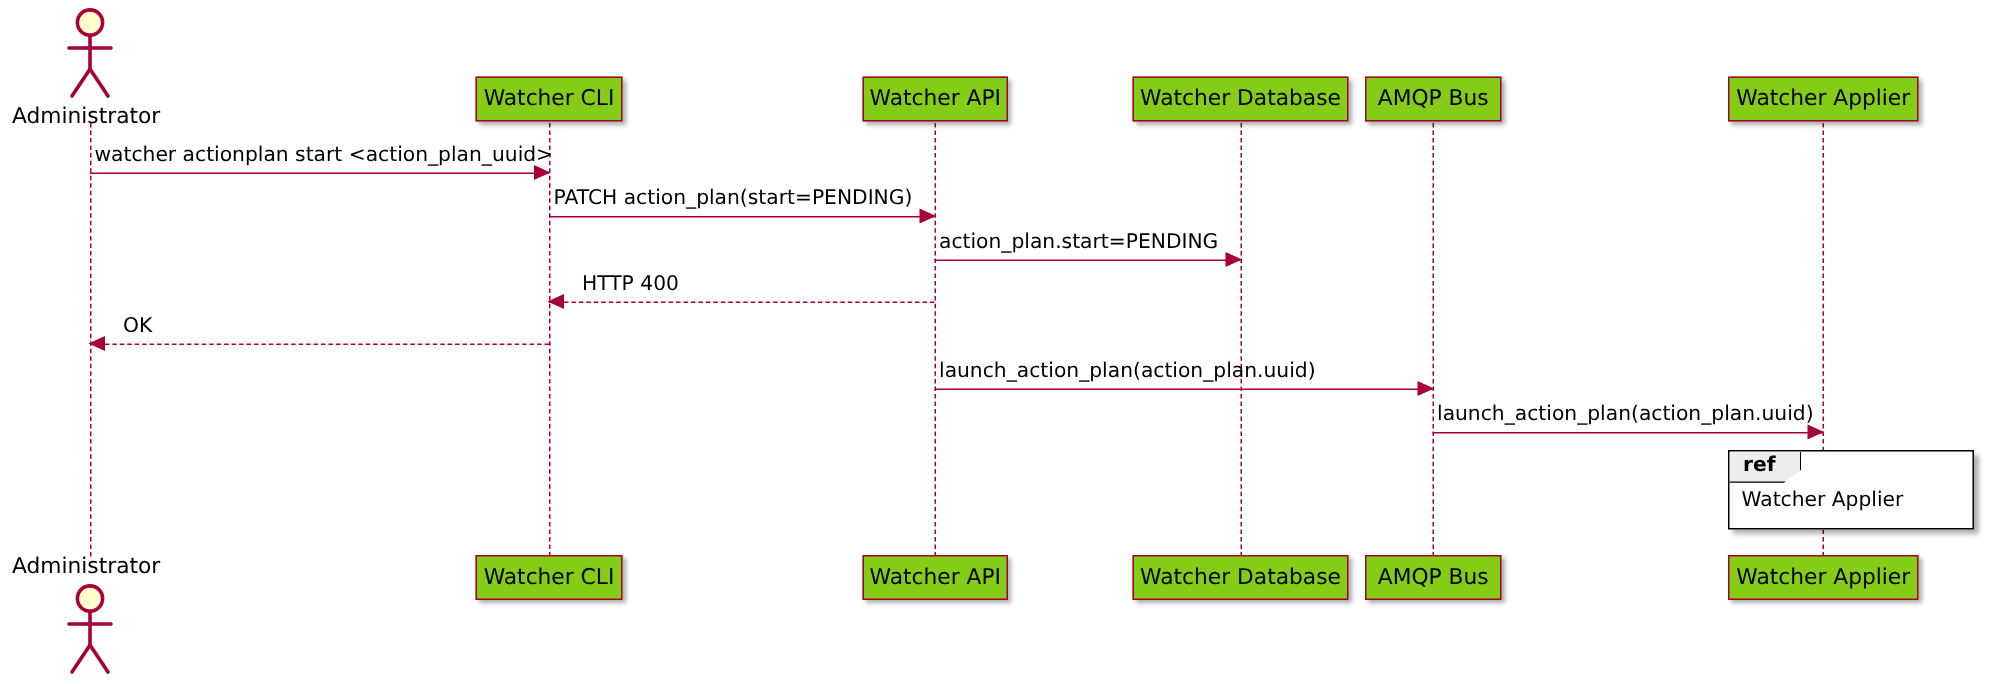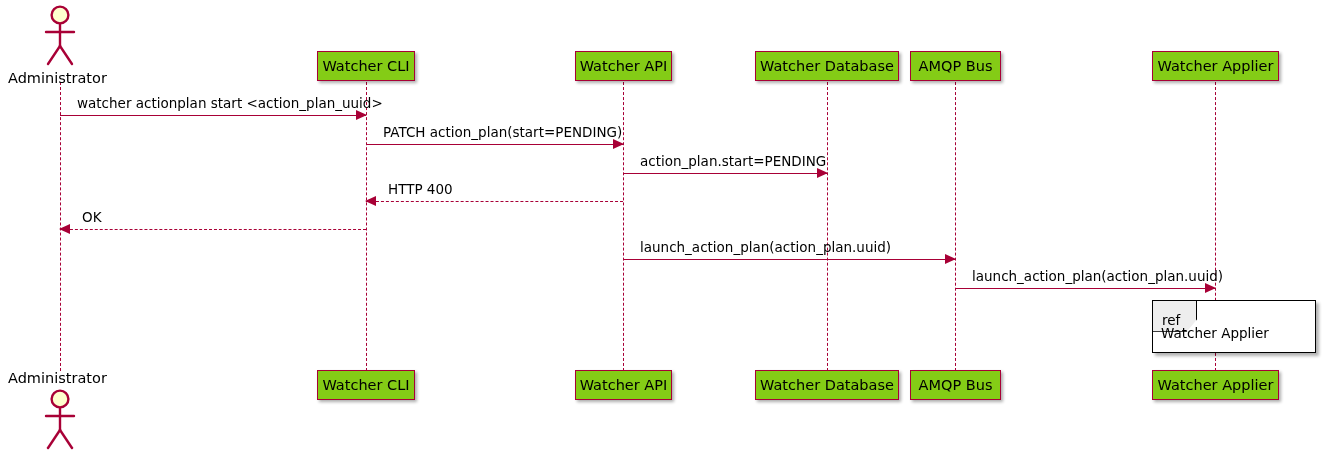--- a/index.html
+++ b/index.html
@@ -66,38 +66,38 @@
     border-right:11px solid #A80036;
   }
   .msg .label{
     position:absolute;
     bottom:4px;
     font-size:13.5px;
     color:#000000;
     white-space:nowrap;
     line-height:1.1;
   }
-  .msg.right .label{left:17px;}
+  .msg.right .label{left:3px;}
   .msg.left .label{left:22px;}
 
   
   .ref-box{
     position:absolute;
     background:#FFFFFF;
     border:1.5px solid #000000;
     box-shadow:3px 3px 3px rgba(0,0,0,0.30);
     box-sizing:border-box;
   }
   .ref-tab{
     position:absolute;left:0;top:0;
     background:#EEEEEE;
     color:#000000;
-    font-weight:normal;
+    font-weight:bold;
     font-size:13.5px;
-    padding:12px 16px 3px 9px;
+    padding:2px 16px 3px 9px;
     border-right:1.5px solid #000000;
     border-bottom:1.5px solid #000000;
     -webkit-clip-path:polygon(0 0,100% 0,100% 58%,76% 100%,0 100%);
     clip-path:polygon(0 0,100% 0,100% 58%,76% 100%,0 100%);
     line-height:1.1;
   }
   .ref-body{
     position:absolute;
     left:8px;top:24px;right:6px;
     font-size:13.5px;

